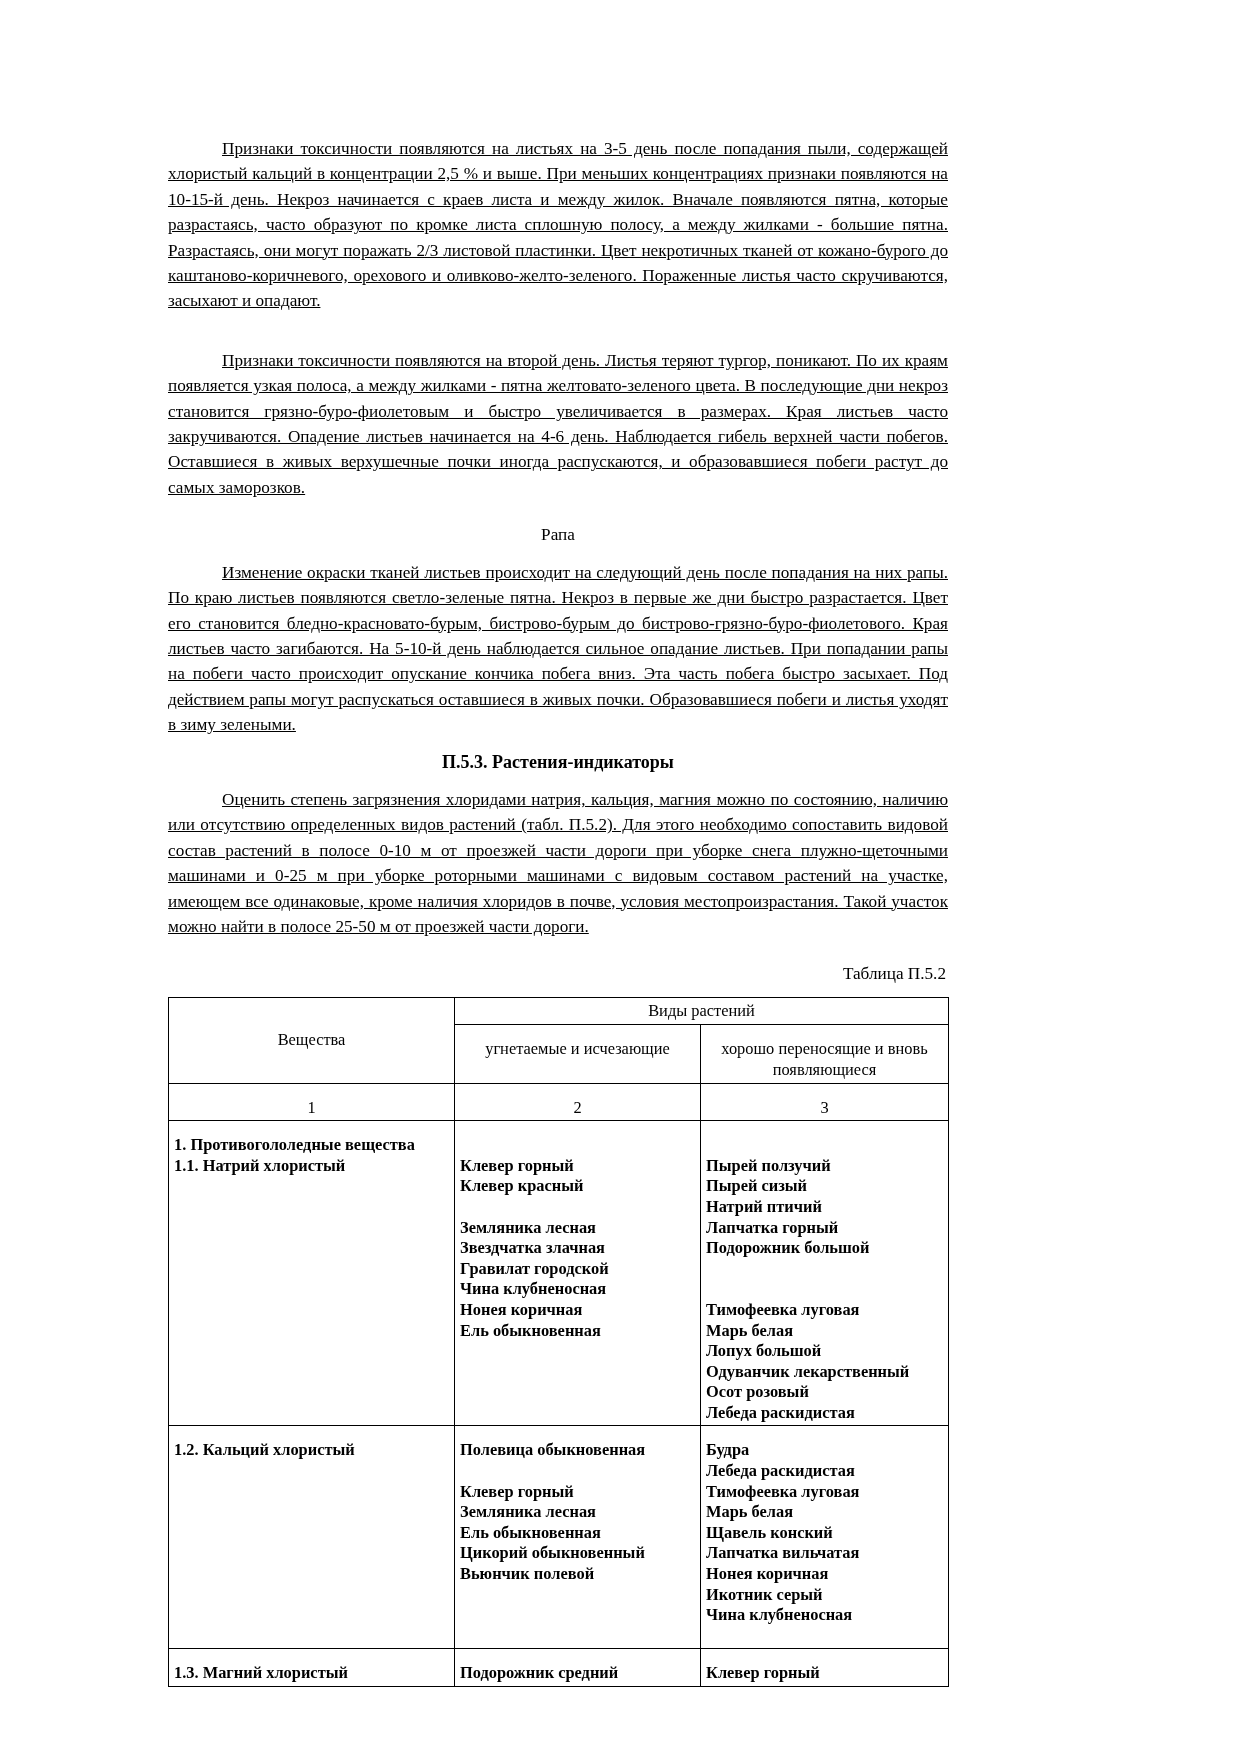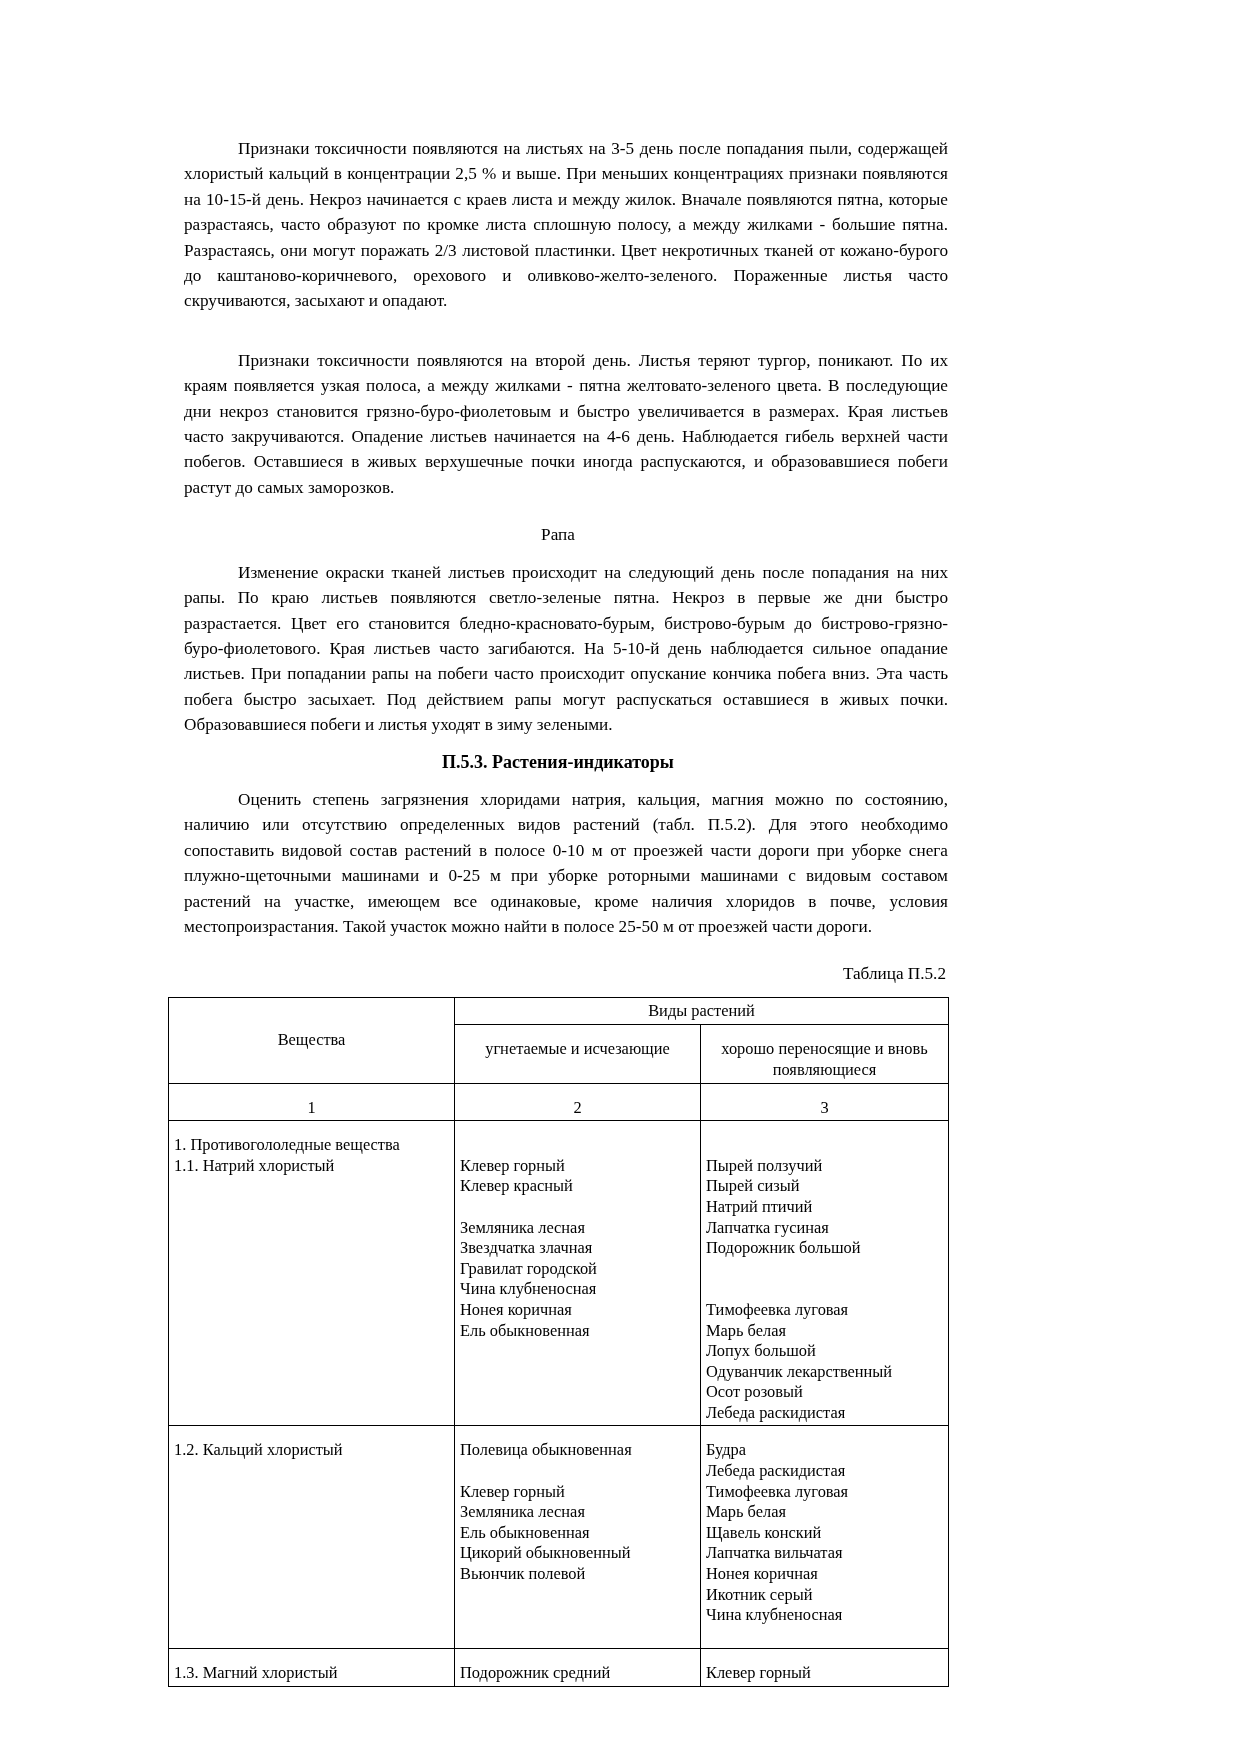--- a/index.html
+++ b/index.html
@@ -15,26 +15,27 @@
     position: relative;
     overflow: hidden;
   }
   .page {
     position: absolute;
     left: 168px;
     top: 0;
     width: 780px;
   }
   p.body-par {
-    margin: 0 0 0 16px;
+    margin: 0 0 0 0;
     font-size: 17.2px;
     line-height: 25.4px;
     text-align: justify;
     text-indent: 54px;
     hyphens: none;
+    text-decoration: underline;
   }
   .spacer-sm { height: 22px; }
   .spacer-xs { height: 12px; }
   .center-head {
     font-size: 17.2px;
     line-height: 25.4px;
     text-align: center;
     margin: 0;
   }
   .section-head {
@@ -73,20 +74,21 @@
   td.numrow, th.numrow {
     text-align: center;
     padding: 1px 4px;
   }
   .col1 { width: 286px; }
   .col2 { width: 246px; }
   .col3 { width: 248px; }
   .cell-lines div {
     min-height: 20.6px;
     white-space: nowrap;
+    font-weight: bold;
   }
   .blank { color: transparent; }
   .sub-head {
     vertical-align: middle;
     text-align: center;
   }
 </style>
 </head>
 <body>
 
@@ -167,21 +169,21 @@
             <div class="blank">&nbsp;</div>
             <div class="blank">&nbsp;</div>
             <div class="blank">&nbsp;</div>
             <div class="blank">&nbsp;</div>
           </td>
         <td class="cell-lines">
             <div class="blank">&nbsp;</div>
             <div>Пырей ползучий</div>
             <div>Пырей сизый</div>
             <div>Натрий птичий</div>
-            <div>Лапчатка гусиная</div>
+            <div>Лапчатка горный</div>
             <div>Подорожник большой</div>
             <div class="blank">&nbsp;</div>
             <div class="blank">&nbsp;</div>
             <div>Тимофеевка луговая</div>
             <div>Марь белая</div>
             <div>Лопух большой</div>
             <div>Одуванчик лекарственный</div>
             <div>Осот розовый</div>
             <div>Лебеда раскидистая</div>
           </td>

